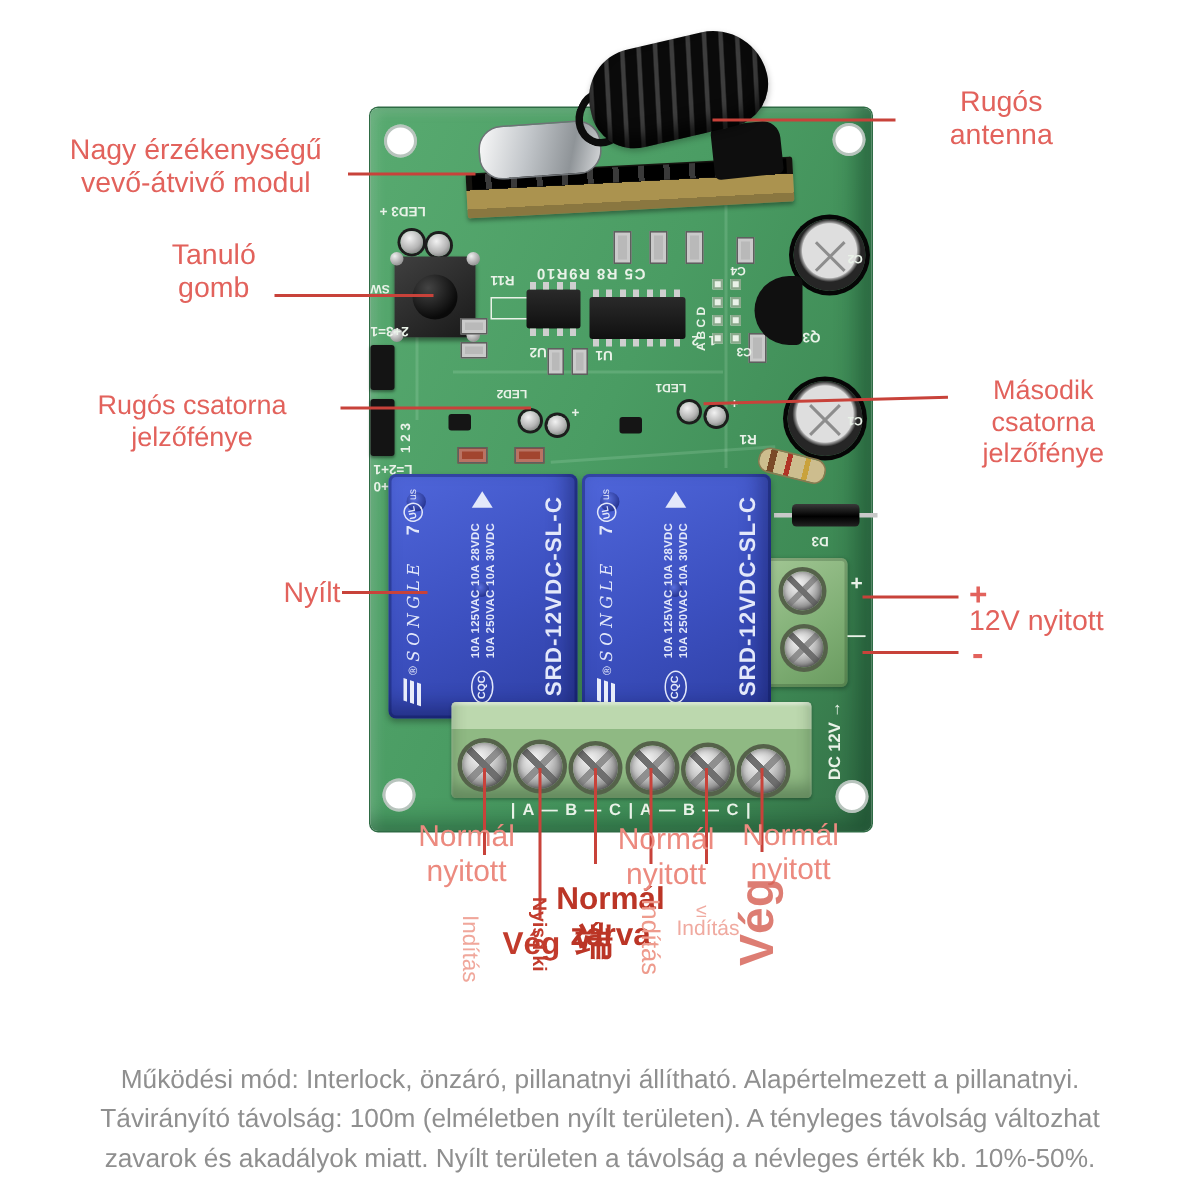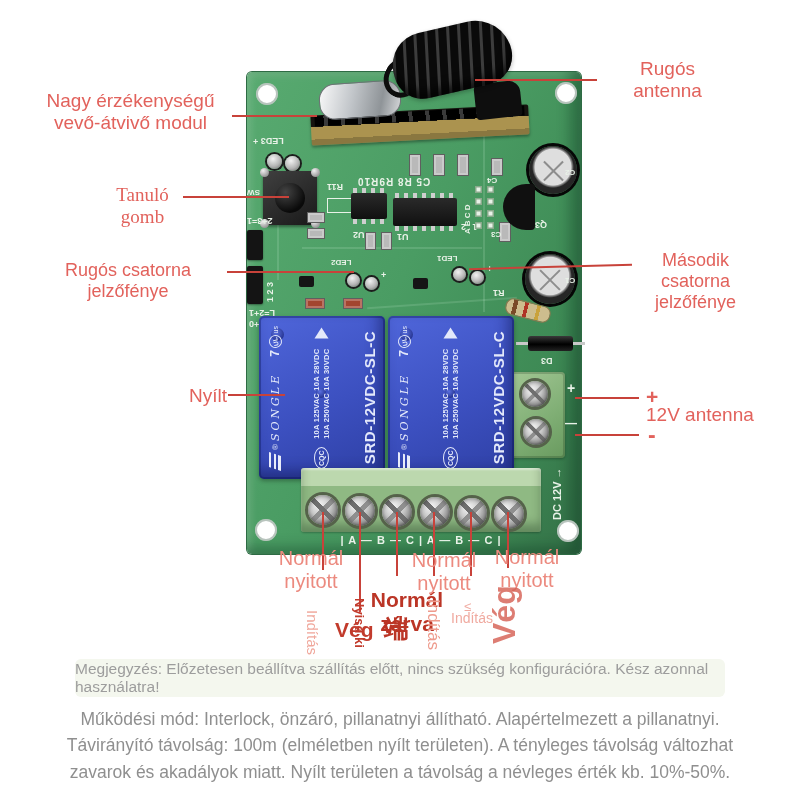--- a/index.html
+++ b/index.html
@@ -271,49 +271,46 @@
   <div class="line v" style="left:359px;top:512px;height:100px;"></div>
   <div class="line v" style="left:396px;top:512px;height:64px;"></div>
   <div class="line v" style="left:433px;top:512px;height:64px;"></div>
   <div class="line v" style="left:470px;top:512px;height:64px;"></div>
   <div class="line v" style="left:507px;top:512px;height:56px;"></div>
 
   <div class="callout" style="left:38px;top:90px;width:185px;">Nagy érzékenységű
 vevő-átvivő modul</div>
   <div class="callout" style="left:620px;top:58px;width:95px;">Rugós
 antenna</div>
-  <div class="callout" style="left:100px;top:184px;width:85px;font-family:Liberation Serif, serif;">Tanuló
+  <div class="callout" style="left:100px;top:160px;width:85px;">Tanuló
 gomb</div>
   <div class="callout" style="left:28px;top:260px;width:200px;font-size:18px;">Rugós csatorna jelzőfénye</div>
   <div class="callout" style="left:628px;top:250px;width:135px;font-size:18px;">Második csatorna
 jelzőfénye</div>
   <div class="callout" style="left:186px;top:385px;width:44px;">Nyílt</div>
   <div class="callout" style="left:646px;top:385px;font-size:21px;font-weight:bold;">+</div>
-  <div class="callout" style="left:646px;top:404px;width:120px;text-align:left;">12V antenna</div>
+  <div class="callout" style="left:646px;top:404px;width:120px;text-align:left;">12V nyitott</div>
   <div class="callout" style="left:648px;top:422px;font-size:23px;font-weight:bold;">-</div>
 
   <div class="callout ltred" style="left:266px;top:547px;width:90px;font-size:20px;">Normál
 nyitott</div>
   <div class="callout vert" style="left:304px;top:592px;height:82px;font-size:15px;color:#f0a79b;">Indítás</div>
   <div class="callout vert dkred" style="left:352px;top:588px;height:70px;font-size:13px;color:#c23b2c;">Nyisd ki</div>
   <div class="callout dkred" style="left:335px;top:618px;font-size:21px;color:#c23b2c;">Vég</div>
   <div class="callout dkred" style="left:366px;top:588px;width:82px;font-size:21px;">Normál
 zárva</div>
   <div class="callout dkred" style="left:384px;top:614px;font-size:25px;">端</div>
   <div class="callout ltred" style="left:400px;top:549px;width:88px;font-size:20px;">Normál
 nyitott</div>
   <div class="callout vert" style="left:423px;top:584px;height:82px;font-size:17px;color:#ee9b8d;">Indítás</div>
   <div class="callout" style="left:464px;top:599px;font-size:13px;color:#f0aaa0;">≤</div>
   <div class="callout" style="left:451px;top:610px;font-size:14px;color:#f0aaa0;">Indítás</div>
   <div class="callout ltred" style="left:482px;top:546px;width:90px;font-size:20px;">Normál
 nyitott</div>
   <div class="callout vert up" style="left:486px;top:574px;height:82px;font-size:32px;font-weight:bold;color:rgba(213,92,80,.8);">Vég</div>
 
-  <div class="note">
-    <span>Megjegyzés: Előzetesen beállítva szállítás előtt, nincs szükség konfigurációra. Kész azonnal használatra!</span>
-  </div>
   <div class="para">
     <span style="display:block;">Működési mód: Interlock, önzáró, pillanatnyi állítható. Alapértelmezett a pillanatnyi.</span>
     <span style="display:block;">Távirányító távolság: 100m (elméletben nyílt területen). A tényleges távolság változhat</span>
     <span style="display:block;">zavarok és akadályok miatt. Nyílt területen a távolság a névleges érték kb. 10%-50%.</span>
   </div>
 
 </div>
 
 </body></html>

